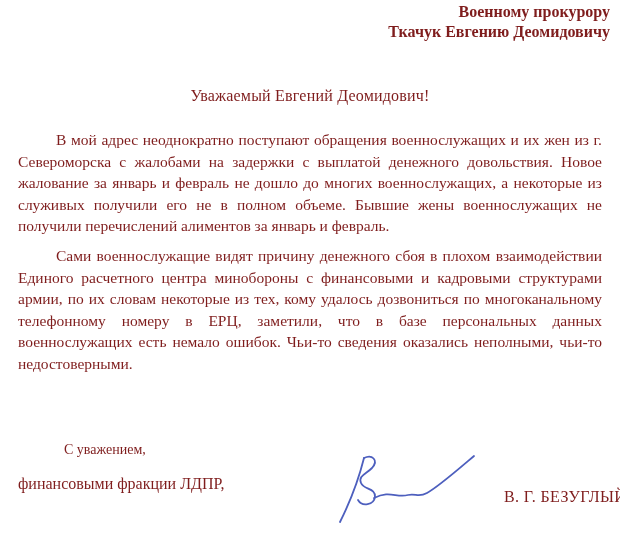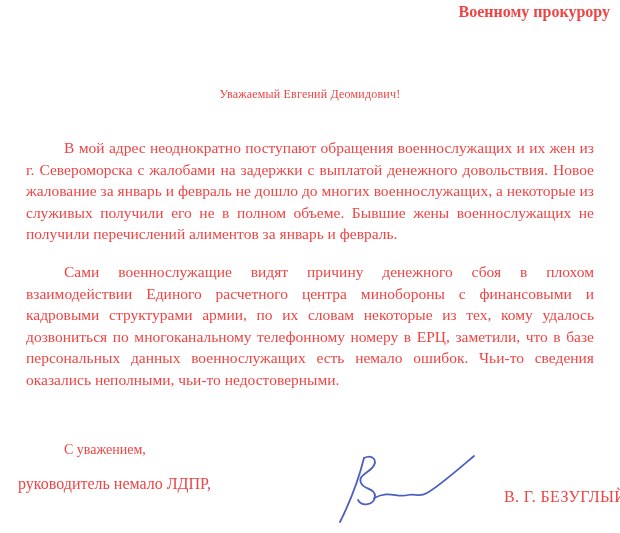--- a/index.html
+++ b/index.html
@@ -6,53 +6,53 @@
     margin: 0;
     padding: 0;
     background: #e8e8e8;
   }
   .page {
     position: relative;
     width: 620px;
     height: 533px;
     background: #ffffff;
     font-family: "Liberation Serif", "DejaVu Serif", serif;
-    color: #ef4444;
+    color: #7f1d1d;
     overflow: hidden;
   }
   .recipient {
     position: absolute;
     top: 2px;
     right: 10px;
     text-align: right;
     font-weight: bold;
     font-size: 16px;
     line-height: 19.5px;
     white-space: nowrap;
   }
   .salutation {
     position: absolute;
     top: 87px;
     left: 0;
     width: 100%;
     text-align: center;
-    font-size: 12px;
+    font-size: 16px;
     letter-spacing: 0.2px;
   }
   .body-text {
     position: absolute;
     top: 121px;
     left: 10px;
     right: 10px;
     font-size: 15.5px;
     line-height: 21.6px;
     text-align: justify;
   }
   .body-text p {
-    margin: 16px;
+    margin: 8px;
     text-indent: 38px;
   }
   .closing {
     position: absolute;
     left: 64px;
     top: 442px;
     font-size: 14px;
   }
   .sender-role {
     position: absolute;
@@ -78,33 +78,34 @@
     white-space: nowrap;
   }
 </style>
 </head>
 <body>
 
 <div class="page">
 
   <div class="recipient">
     <div>Военному прокурору</div>
+    <div>Ткачук Евгению Деомидовичу</div>
   </div>
 
   <div class="salutation">Уважаемый Евгений Деомидович!</div>
 
   <div class="body-text">
     <p>В мой адрес неоднократно поступают обращения военнослужащих и их жен из г. Североморска с жалобами на задержки с выплатой денежного довольствия. Новое жалование за январь и февраль не дошло до многих военнослужащих, а некоторые из служивых получили его не в полном объеме. Бывшие жены военнослужащих не получили перечислений алиментов за январь и февраль.</p>
     <p>Сами военнослужащие видят причину денежного сбоя в плохом взаимодействии Единого расчетного центра минобороны с финансовыми и кадровыми структурами армии, по их словам некоторые из тех, кому удалось дозвониться по многоканальному телефонному номеру в ЕРЦ, заметили, что в базе персональных данных военнослужащих есть немало ошибок. Чьи-то сведения оказались неполными, чьи-то недостоверными.</p>
   </div>
 
   <div class="closing">С уважением,</div>
 
   <div class="sender-role">
-    <div>руководитель немало ЛДПР,</div>
+    <div>финансовыми фракции ЛДПР,</div>
   </div>
 
   <svg class="signature" viewBox="0 0 148 80" aria-hidden="true">
     <path d="M 30 12 C 26 28, 18 52, 6 76" fill="none" stroke-width="1.8" stroke-linecap="round" stroke="#4d5fbe"></path>
     <path d="M 30 12 C 38 8, 45 14, 38 22 C 32 28, 24 30, 27 37 C 30 44, 42 42, 41 51 C 40 59, 28 61, 24 54" fill="none" stroke-width="1.8" stroke-linecap="round" stroke="#4d5fbe"></path>
     <path d="M 40 52 C 56 44, 62 52, 74 49 C 82 47, 84 52, 93 47 C 104 41, 120 27, 140 10" fill="none" stroke-width="1.8" stroke-linecap="round" stroke="#4d5fbe"></path>
   </svg>
 
   <div class="sender-name">В. Г. БЕЗУГЛЫЙ</div>
 

